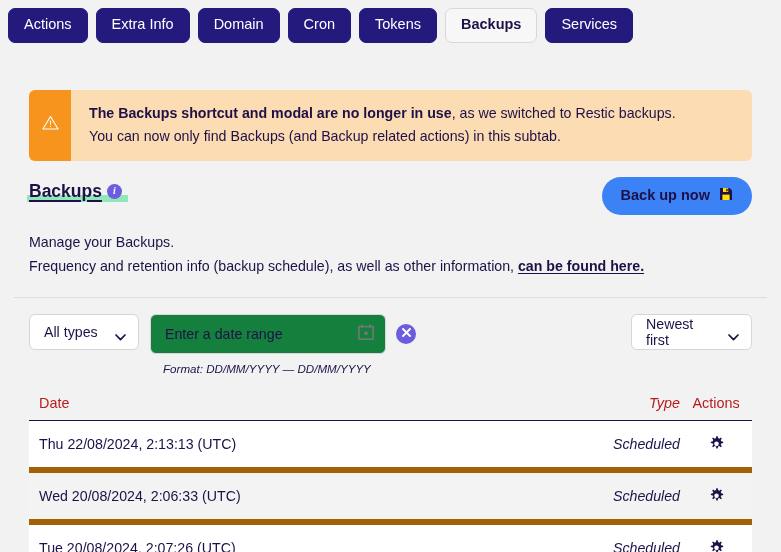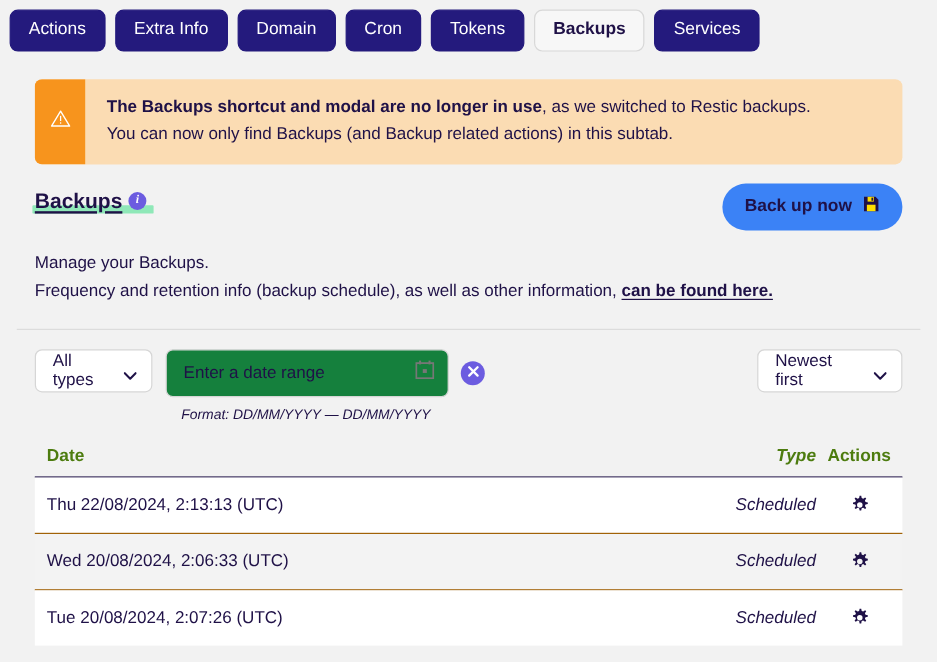--- a/index.html
+++ b/index.html
@@ -53,20 +53,21 @@
   
   .alert-wrap {
     padding: 14px 15px 0 15px;
   }
   .alert {
     display: flex;
     border-radius: 6px;
     overflow: hidden;
     background: #fbdcb3;
     min-height: 62px;
+    margin-top: 24px;
   }
   .alert-icon-col {
     width: 42px;
     background: #f7941d;
     display: flex;
     align-items: center;
     justify-content: center;
     flex: 0 0 42px;
   }
   .alert-body {
@@ -184,21 +185,21 @@
     display: inline-flex;
     align-items: center;
     justify-content: space-between;
     padding: 0 12px 0 14px;
     font-size: 14.2px;
     color: #1f1147;
     cursor: pointer;
     gap: 16px;
     box-sizing: border-box;
   }
-  .select-box.types { width: 98px; }
+  .select-box.types { width: 110px; text-align: right; }
   .select-box.sort  { width: 121px; }
   .chev {
     width: 11px; height: 7px;
     flex: 0 0 auto;
   }
   .date-group { display: flex; flex-direction: column; }
   .date-row { display: flex; align-items: center; gap: 10px; }
   .date-field {
     background: #15803d;
     border: 1px solid #d6d6d6;
@@ -238,32 +239,32 @@
   
   .table-wrap { padding: 0 15px 0 15px; }
   .thead {
     display: flex;
     align-items: center;
     padding: 20px 0 9px 0;
     border-bottom: 1.6px solid #1f1147;
   }
   .th {
     font-size: 14.4px;
-    font-weight: 700;
-    color: #4d7c0f;
+    font-weight: 400;
+    color: #b91c1c;
   }
   .th.date   { flex: 1 1 auto; padding-left: 10px; }
   .th.type   { width: 118px; text-align: right; font-style: italic; }
   .th.actions{ width: 72px; text-align: center; }
 
   .row {
     display: flex;
     align-items: center;
     height: 46px;
-    border-bottom: 1px solid #a16207;
+    border-bottom: 6px solid #a16207;
     background: #ffffff;
   }
   .row.alt { background: #f3f3f3; }
   .row:last-child { border-bottom: none; }
   .cell { font-size: 14.2px; color: #1f1147; }
   .cell.date   { flex: 1 1 auto; padding-left: 10px; }
   .cell.type   { width: 118px; text-align: right; font-style: italic; }
   .cell.actions{ width: 72px; display: flex; align-items: center; justify-content: center; }
   .gear-btn {
     background: none; border: none; padding: 0; cursor: pointer;

